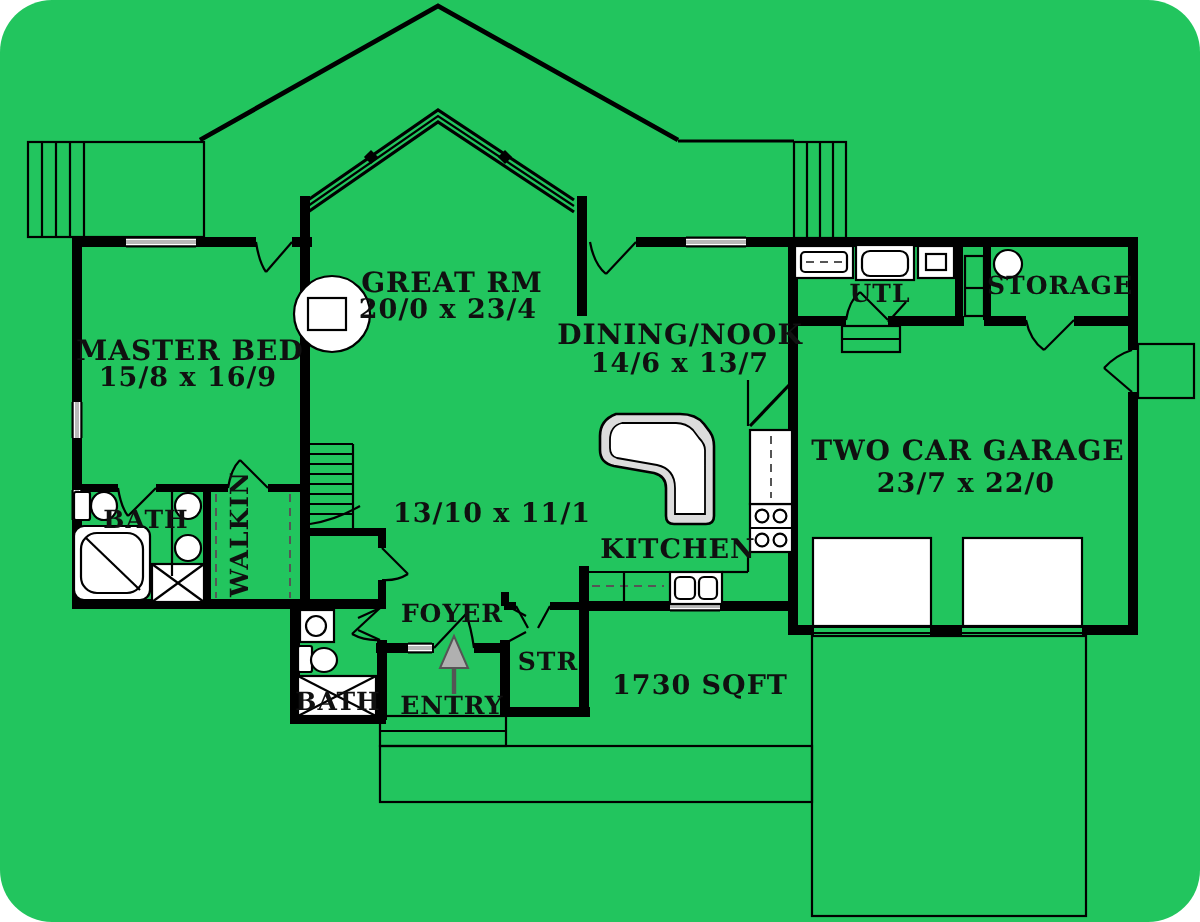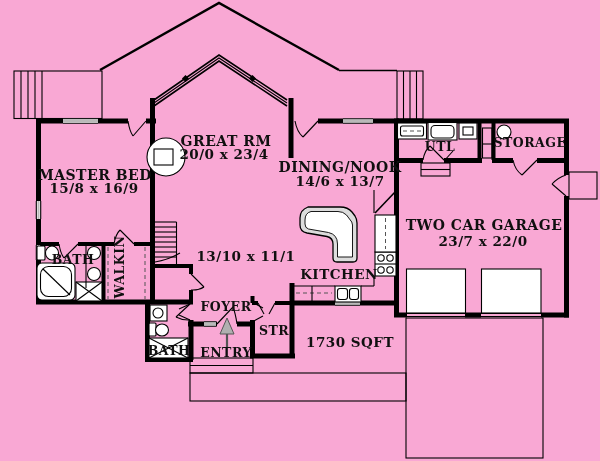--- a/index.html
+++ b/index.html
@@ -1,16 +1,16 @@
 <!DOCTYPE html>
 <html><head>
 <meta charset="utf-8">
 <style>
   html,body{margin:0;padding:0;background:#ffffff;}
-  .page{width:600px;height:461px;background:#f9a8d4;position:relative;overflow:hidden;}
+  .page{width:600px;height:461px;background:#22c55e;position:relative;overflow:hidden;border-radius:26px;}
   svg{display:block;}
   text{font-family:"DejaVu Serif","Liberation Serif",serif;font-weight:bold;fill:#101010;letter-spacing:.5px;}
   .lbl-lg{font-size:14px;}
   .lbl-md{font-size:13.5px;}
   .lbl-sm{font-size:12.5px;}
   .wall{stroke:#000;stroke-width:5;stroke-linecap:butt;fill:none;}
   .wall4{stroke:#000;stroke-width:4;stroke-linecap:butt;fill:none;}
   .thin{stroke:#000;stroke-width:1.1;fill:none;}
   .thin2{stroke:#000;stroke-width:1.6;fill:none;}
   .roof{stroke:#000;stroke-width:2.4;fill:none;}

